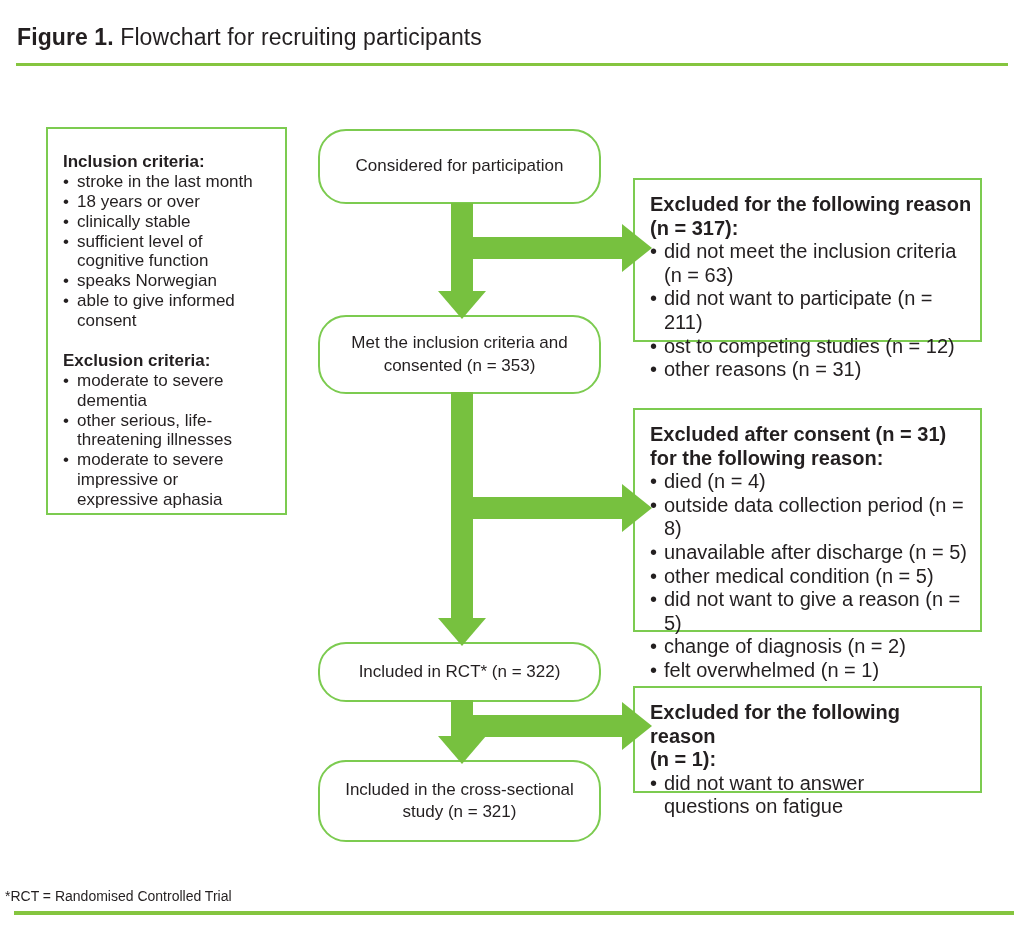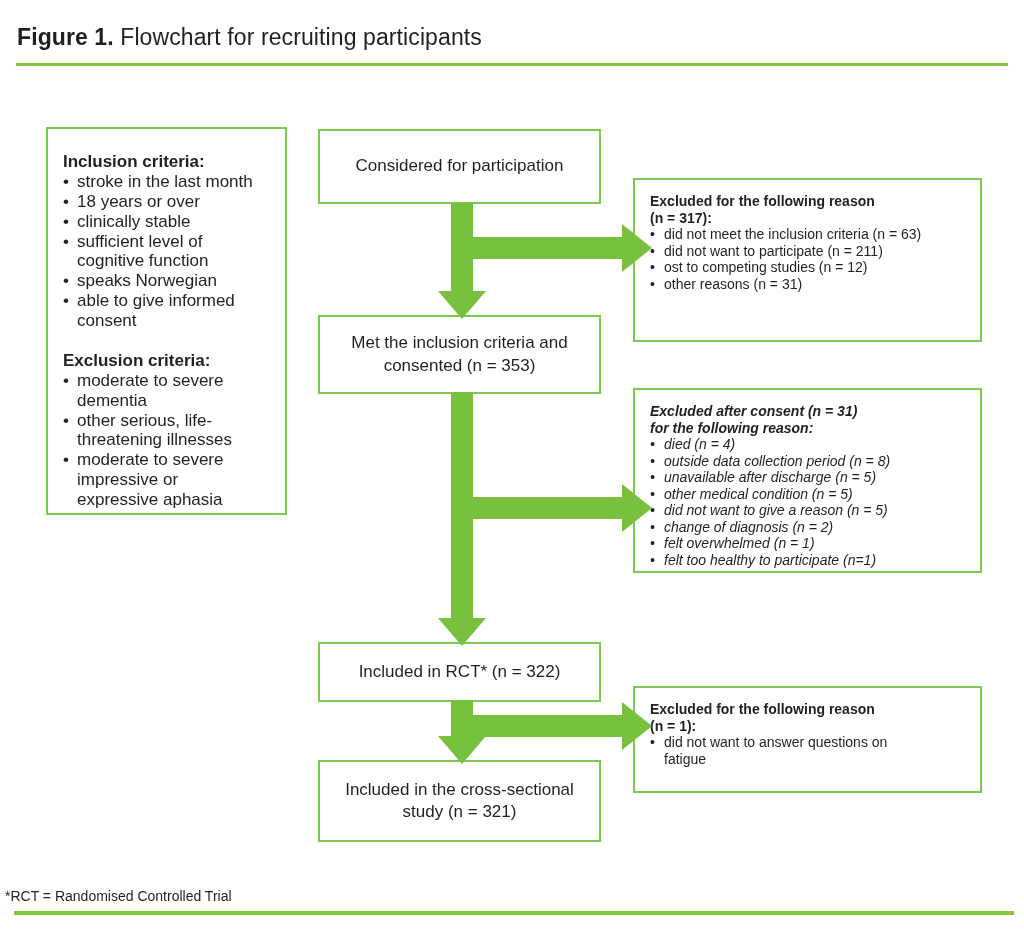--- a/index.html
+++ b/index.html
@@ -24,29 +24,29 @@
   
   .criteria-box{left:46px;top:127px;width:241px;height:388px;padding:23px 24px 20px 15px;font-size:17px;line-height:1.17;}
   .crit-title{font-weight:bold;}
   .crit-section + .crit-section{margin-top:20px;}
   ul.bullets{list-style:none;margin:0;padding:0;}
   ul.bullets li{display:flex;align-items:flex-start;}
   ul.bullets .bullet{flex:0 0 14px;}
   ul.bullets .btxt{flex:1 1 auto;}
   
   .flow-box{display:flex;flex-direction:column;justify-content:center;align-items:center;
-            text-align:center;font-size:17px;line-height:1.3;left:318px;width:283px;}
+            text-align:center;font-size:17px;line-height:1.3;left:318px;width:283px;border-radius:28px;}
   .flow-considered{top:129px;height:75px;}
   .flow-consented{top:315px;height:79px;}
   .flow-rct{top:642px;height:60px;align-items:center;}
   .flow-cross{top:760px;height:82px;}
   
-  .excl-box{left:633px;width:349px;font-size:14px;line-height:1.18;padding:13px 8px 8px 15px;}
+  .excl-box{left:633px;width:349px;font-size:20px;line-height:1.18;padding:13px 8px 8px 15px;}
   .excl-1{top:178px;height:164px;}
-  .excl-2{top:388px;height:185px;font-style:italic;}
+  .excl-2{top:408px;height:224px;}
   .excl-3{top:686px;height:107px;padding-right:52px;}
   .excl-title{font-weight:bold;}
   
   .shaft{position:absolute;background:var(--green-arrow);z-index:2;}
   .shaft-v{width:22px;left:451px;}
   .v1{top:203px;height:90px;}
   .v2{top:392px;height:228px;}
   .v3{top:700px;height:40px;}
   .shaft-h{height:22px;left:462px;width:162px;}
   .h1{top:237px;}

